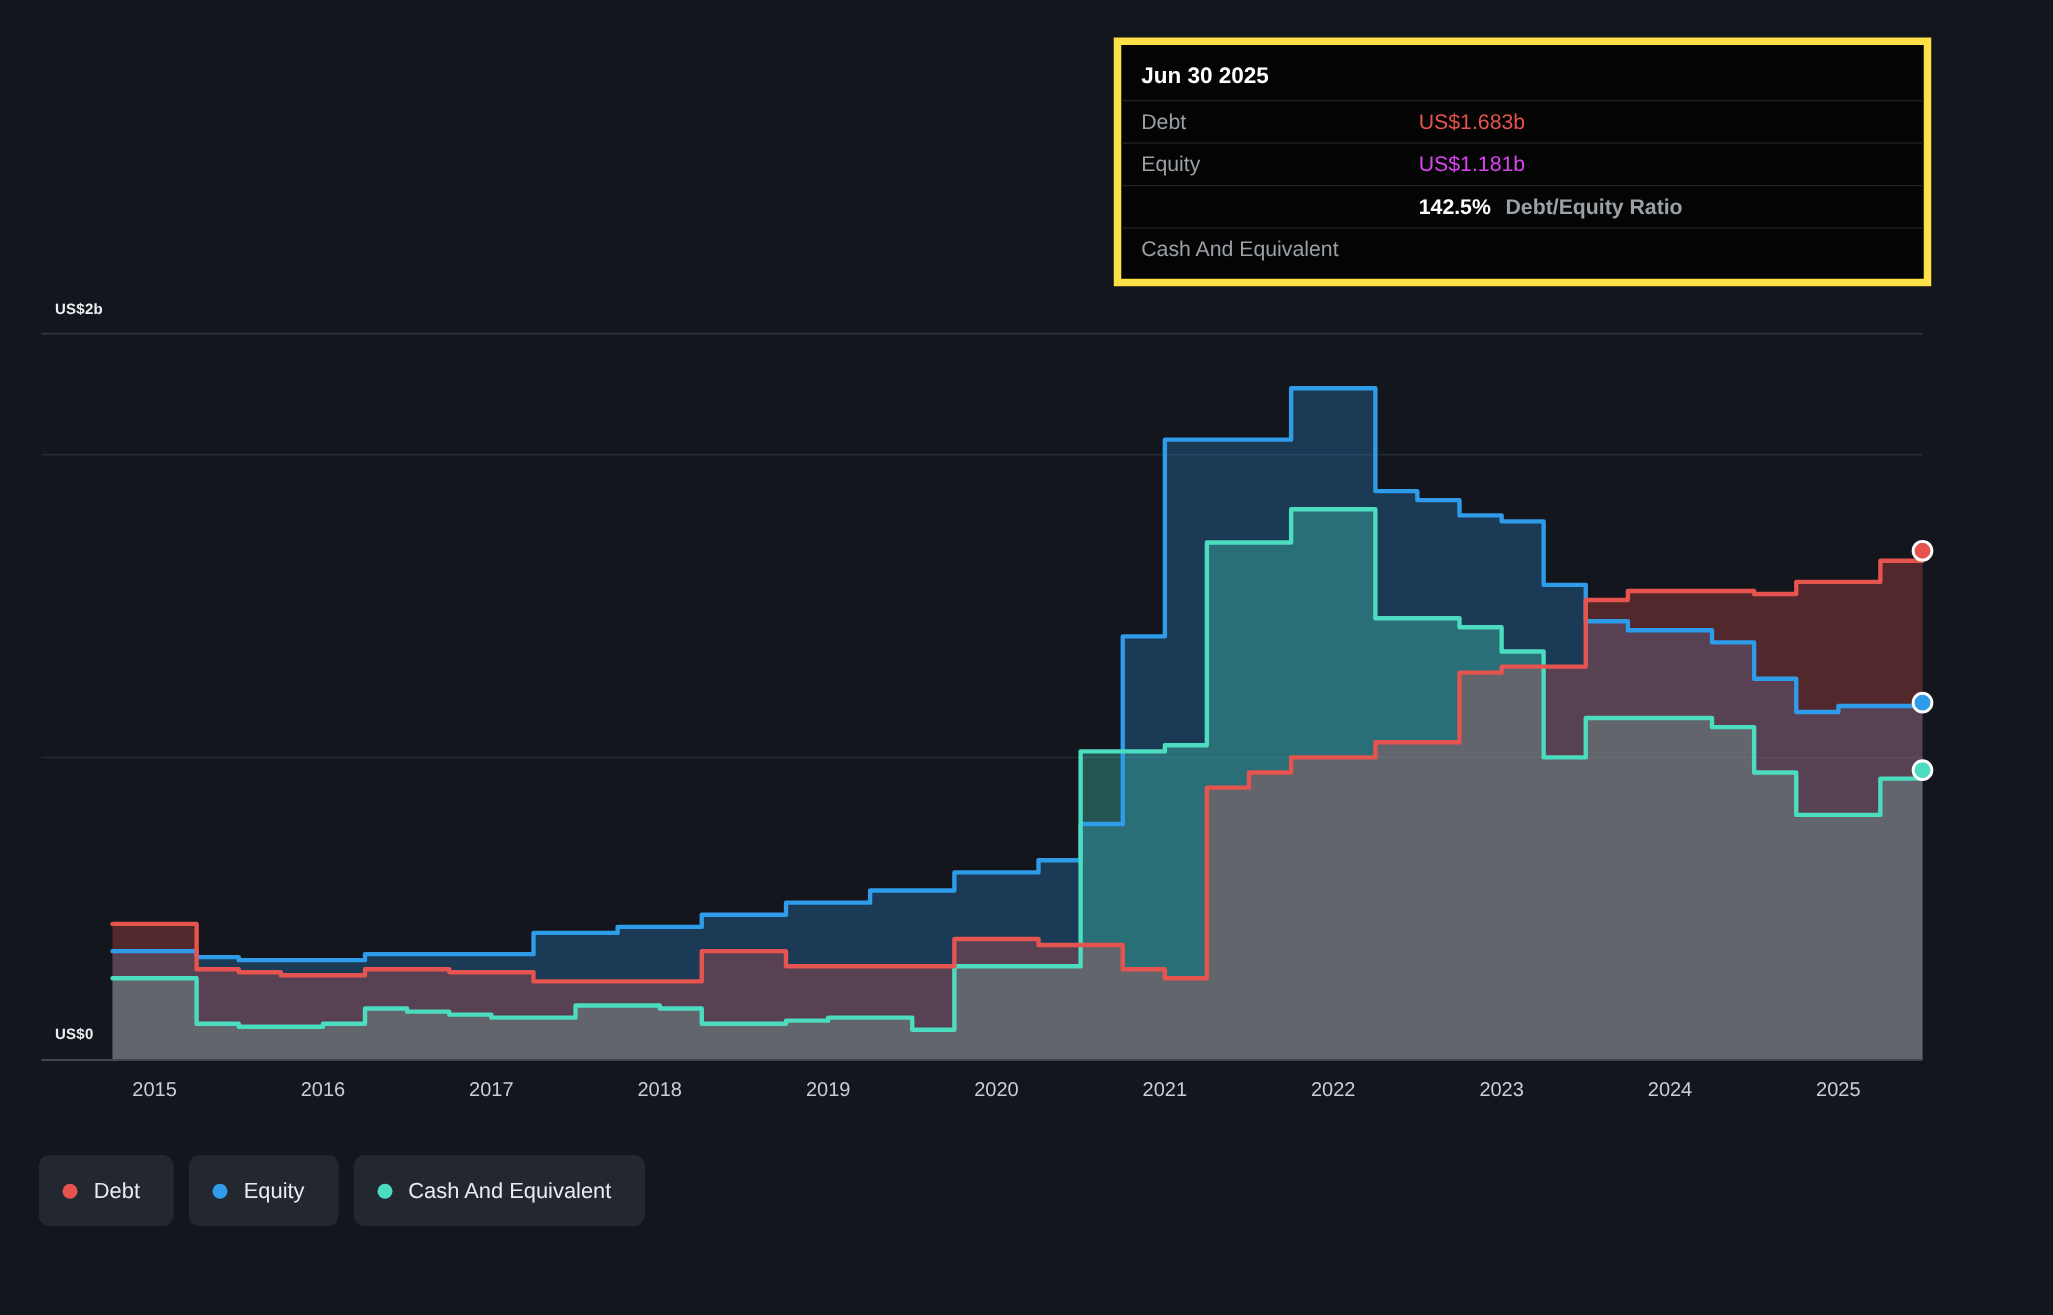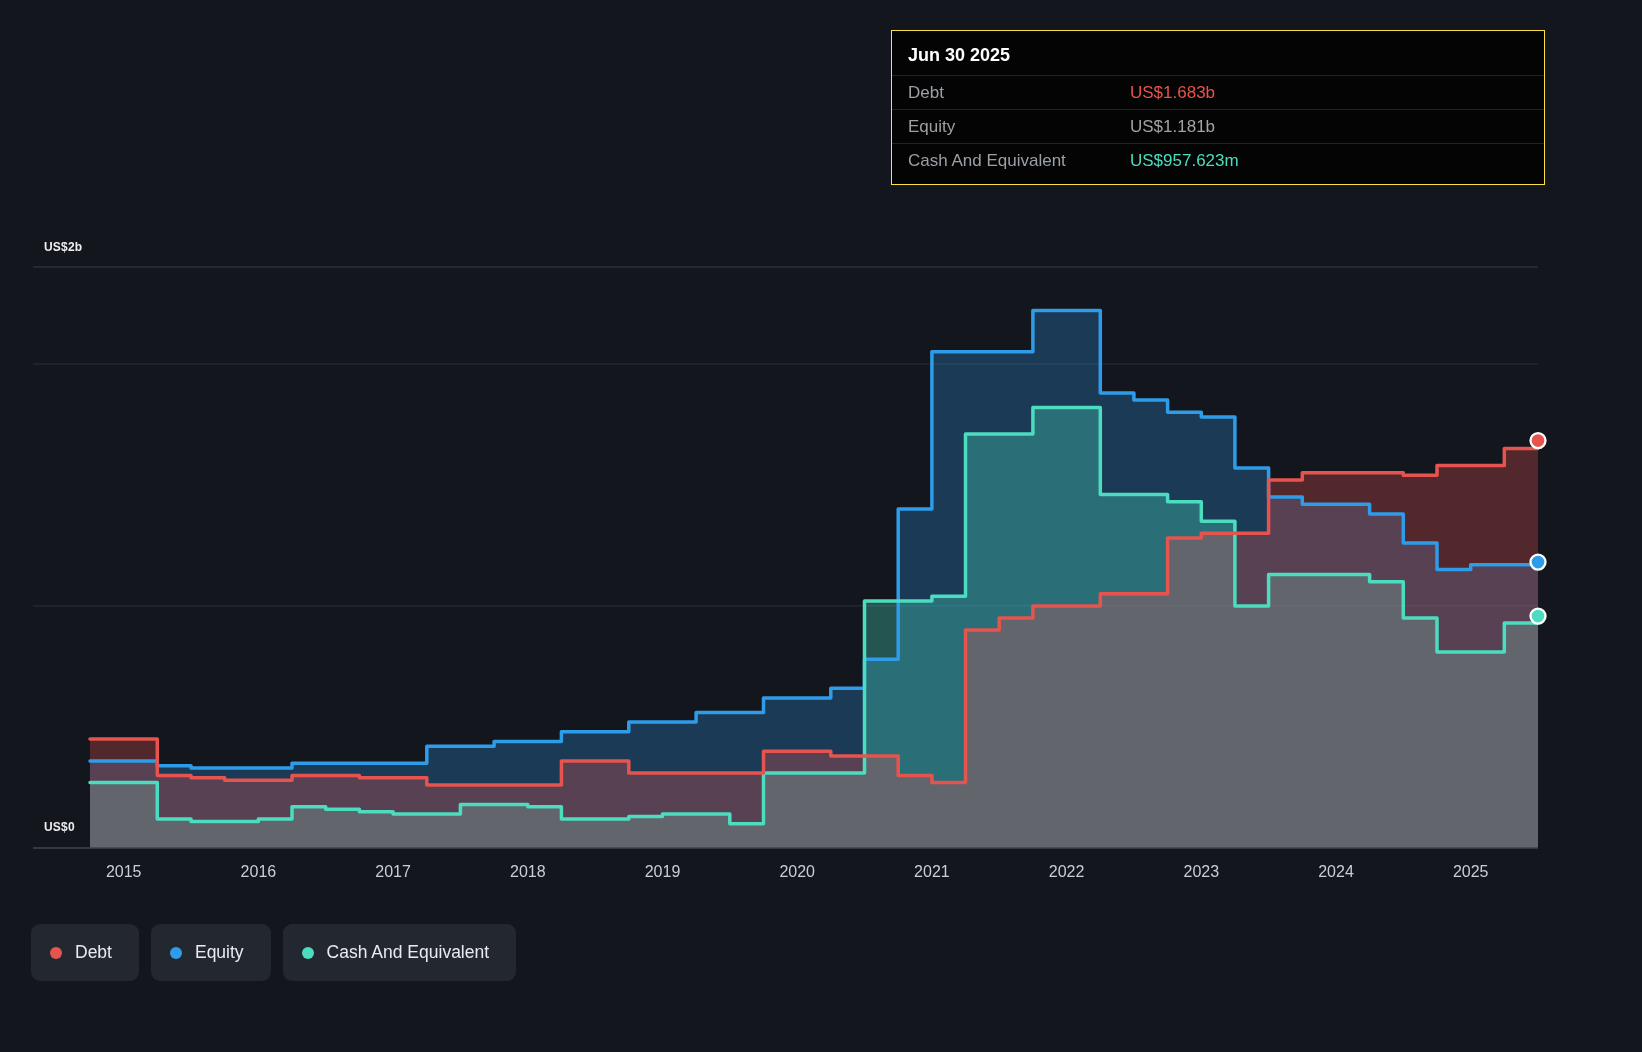--- a/index.html
+++ b/index.html
@@ -5,27 +5,27 @@
   html,body{margin:0;padding:0;background:#14161d;}
   body{width:1642px;height:1052px;position:relative;overflow:hidden;
        font-family:"Liberation Sans",sans-serif;-webkit-font-smoothing:antialiased;}
   .stage{position:absolute;inset:0;}
   #chart-svg{position:absolute;left:0;top:0;}
   .y-label{position:absolute;left:44px;color:#eceef1;font-size:12px;font-weight:700;letter-spacing:.2px;}
   .y-top{top:240px;}
   .y-bottom{top:820px;}
   
   .tooltip{position:absolute;left:891px;top:30px;width:654px;box-sizing:border-box;
-           background:#040404;border:1px solid #fde047;padding:0 0 7px 0;z-index:5;}
+           background:#040404;border:6px solid #fde047;padding:0 0 7px 0;z-index:5;}
   .tt-title{padding:14px 16px 9px 16px;color:#ffffff;font-size:18px;font-weight:700;}
   .tt-row{display:grid;grid-template-columns:222px 1fr;align-items:center;
           padding:6px 16px;border-top:1px solid #222222;font-size:17px;min-height:21px;}
   .tt-label{color:#9aa0a6;}
   .tt-value{font-weight:400;}
-  .v-debt{color:#e5544e;} .v-equity{color:#a3a3a3;} .v-cash{color:#4cdcc0;}
+  .v-debt{color:#e5544e;} .v-equity{color:#d946ef;} .v-cash{color:#4cdcc0;}
   .ratio-bold{color:#ffffff;font-weight:700;}
   .ratio-rest{color:#9aa0a6;font-weight:700;margin-left:7px;}
   
   .legend{position:absolute;left:31px;top:924px;display:flex;gap:12px;z-index:4;}
   .pill{display:flex;align-items:center;gap:13px;height:57px;background:#23272f;
         border-radius:9px;padding:0 27px 0 19px;color:#e9ebee;font-size:17.5px;cursor:pointer;}
   .dot{width:12px;height:12px;border-radius:50%;flex:0 0 auto;}
 </style>
 </head>
 <body>
@@ -66,22 +66,28 @@
     <div class="tt-title">Jun 30 2025</div>
     <div class="tt-row">
       <span class="tt-label">Debt</span>
       <span class="tt-value v-debt">US$1.683b</span>
     </div>
     <div class="tt-row">
       <span class="tt-label">Equity</span>
       <span class="tt-value v-equity">US$1.181b</span>
     </div>
     <div class="tt-row">
+      <span class="tt-label"></span>
+      <span>
+        <span class="ratio-bold">142.5%</span>
+        <span class="ratio-rest">Debt/Equity Ratio</span>
+      </span>
+    </div>
+    <div class="tt-row">
       <span class="tt-label">Cash And Equivalent</span>
-      <span class="tt-value v-cash">US$957.623m</span>
     </div>
   </div>
 
   <div class="legend">
     <div class="pill">
       <span class="dot" style="background: rgb(229, 84, 78);"></span>
       <span>Debt</span>
     </div>
     <div class="pill">
       <span class="dot" style="background: rgb(47, 156, 233);"></span>

